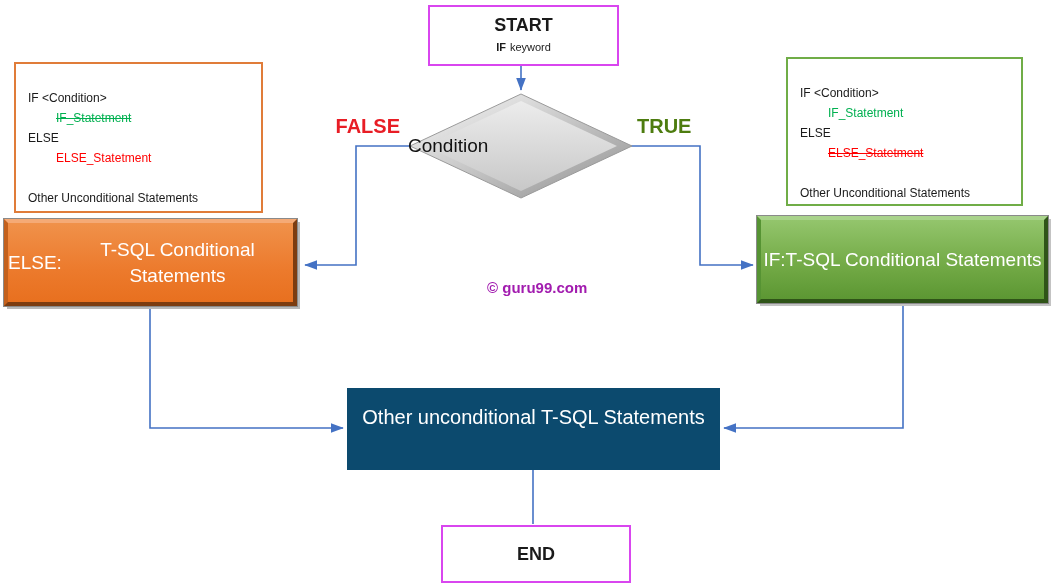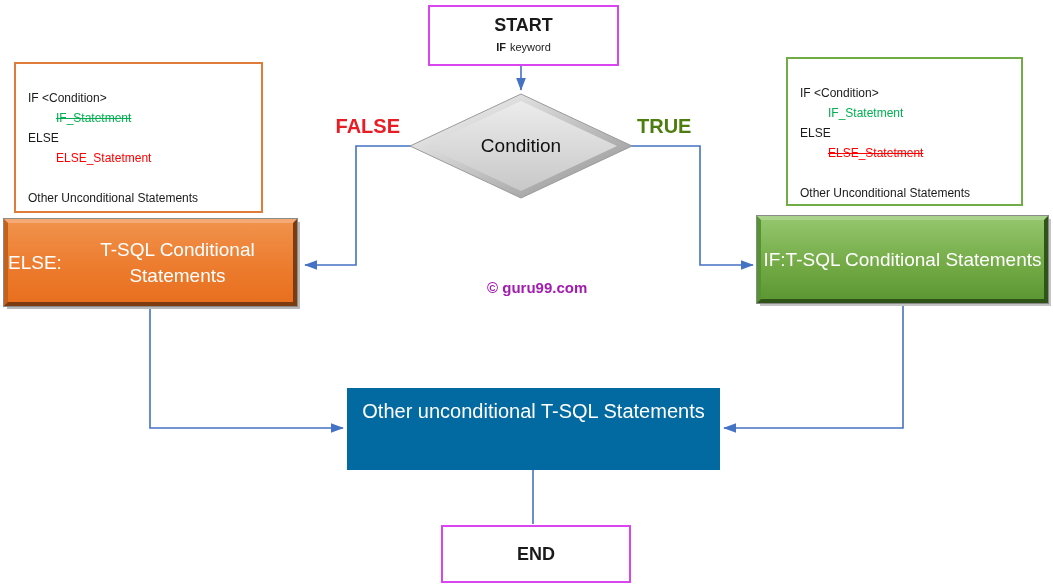--- a/index.html
+++ b/index.html
@@ -45,31 +45,31 @@
     box-shadow:0 0 0 1px #8a8a8a, 3px 3px 0 #b9b9b9;
   }
   .box3d.green{
     background:linear-gradient(180deg,#93c56c 0%,#74ab47 55%,#5c9733 100%);
     border:4px solid;border-color:#a9d38b #2f5418 #2f5418 #569333;
     box-shadow:0 0 0 1px #8a8a8a, 3px 3px 0 #c3c3c3;
   }
 
   
   .bluebox{
-    background:#0369a1;color:#ffffff;text-align:center;
-    font-size:20px;padding-top:12px;box-sizing:border-box;
+    background:#0c4a6e;color:#ffffff;text-align:center;
+    font-size:20px;padding-top:18px;box-sizing:border-box;
   }
 
   
   .branch-label{font-weight:bold;font-size:20px;}
   .false-label{color:#e81d25;text-align:right;}
   .true-label{color:#4d7c0f;text-align:left;}
 
   .condition-label{
-    display:flex;align-items:center;justify-content:center;
+    display:flex;align-items:center;
     font-size:19px;color:#111111;
   }
 
   .credit{font-size:15px;font-weight:bold;color:#a21caf;}
 
   svg{display:block;}
   .connector-layer{pointer-events:none;}
 </style>
 </head>
 <body>

